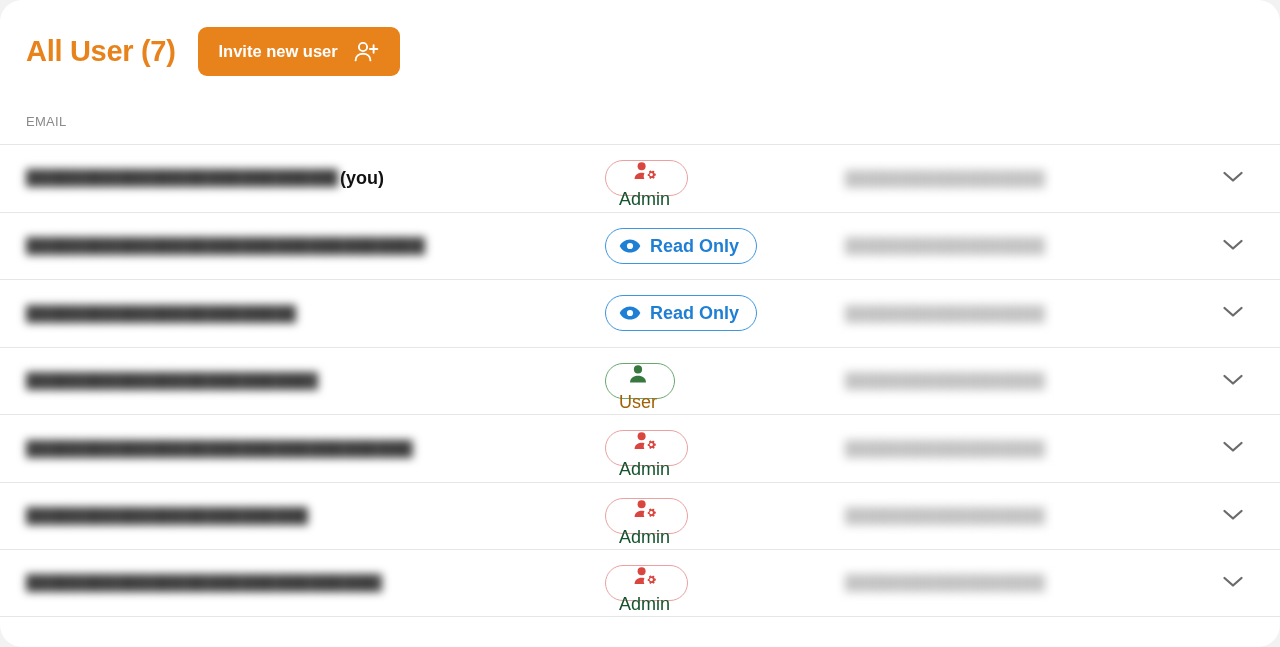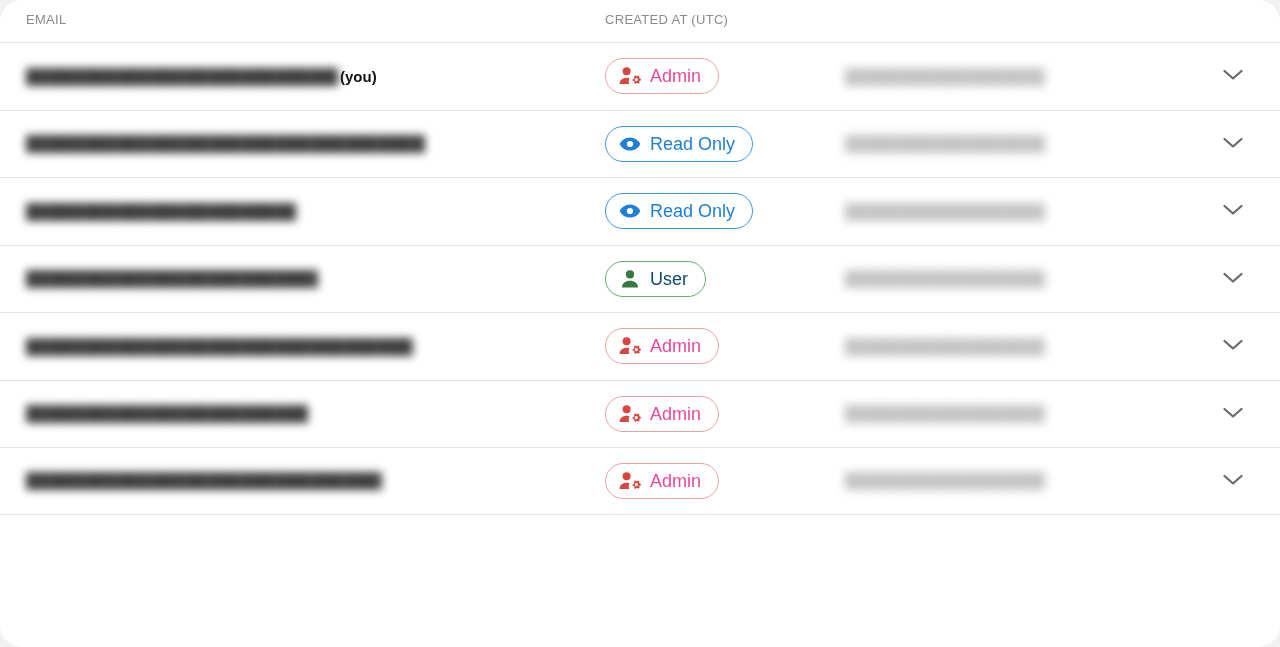--- a/index.html
+++ b/index.html
@@ -103,21 +103,21 @@
     filter: blur(4.4px);
     user-select: none;
     white-space: nowrap;
     vertical-align: middle;
   }
   .redacted.light {
     color: #c3c3c3;
     filter: blur(4.6px);
   }
   .you-label {
-    font-size: 15px;
+    font-size: 18px;
     font-weight: bold;
     color: #111111;
     margin-left: 2px;
     vertical-align: middle;
   }
 
   
   .badge {
     display: inline-flex;
     align-items: center;
@@ -128,49 +128,64 @@
     box-sizing: border-box;
     font-size: 18px;
     background: #ffffff;
     white-space: nowrap;
   }
   .badge svg { display: block; flex: 0 0 auto; }
   .badge .badge-label { line-height: 1; }
 
   .badge-admin {
     border: 1.6px solid #e9a1a1;
-    color: #ec4899;
+    color: #14532d;
+    flex-direction: column;
   }
   .badge-readonly {
     border: 1.6px solid #3c96e0;
     color: #1f7fd4;
+    font-weight: bold;
   }
   .badge-user {
     border: 1.6px solid #6aa870;
-    color: #0c4a6e;
+    color: #a16207;
+    flex-direction: column;
   }
 
   .chevron {
     color: #6b6b6b;
     cursor: pointer;
     display: block;
     padding-right: 6px;
   }
 </style>
 </head>
 <body>
 
 <div class="card">
 
+  <div class="card-header">
+    <div class="page-title">All User (7)</div>
+    <button class="invite-btn">
+      <span class="label">Invite new user</span>
+      <span>
+        <svg width="25" height="21" viewBox="0 0 25 21" fill="none" stroke="#ffffff" stroke-width="1.9" stroke-linecap="round" stroke-linejoin="round">
+          <circle cx="9" cy="6" r="4.1"></circle>
+          <path d="M1.6 19.4c0-4.1 3.3-6.6 7.4-6.6s7.4 2.5 7.4 6.6"></path>
+          <path d="M19.6 4.3v7.4M15.9 8h7.4"></path>
+        </svg>
+      </span>
+    </button>
+  </div>
 
   <div class="table">
 
     <div class="row head-row">
       <div class="col-email head-cell">EMAIL</div>
-      <div class="col-created head-cell">CREATED AT (UTC)</div>
       <div class="col-action"></div>
     </div>
 
     <div id="rows-container">
         <div class="row data-row">
           <div class="col-email"><span class="redacted" style="width: 312px; overflow: hidden;">██████████████████████████████</span><span class="you-label">(you)</span></div>
           <div class="col-perm"><span class="badge badge-admin">
               <span style="display: flex;">
                 <svg width="22" height="20" viewBox="0 0 22 20" fill="#d9453f">
                   <circle cx="7.6" cy="5.2" r="4"></circle>

